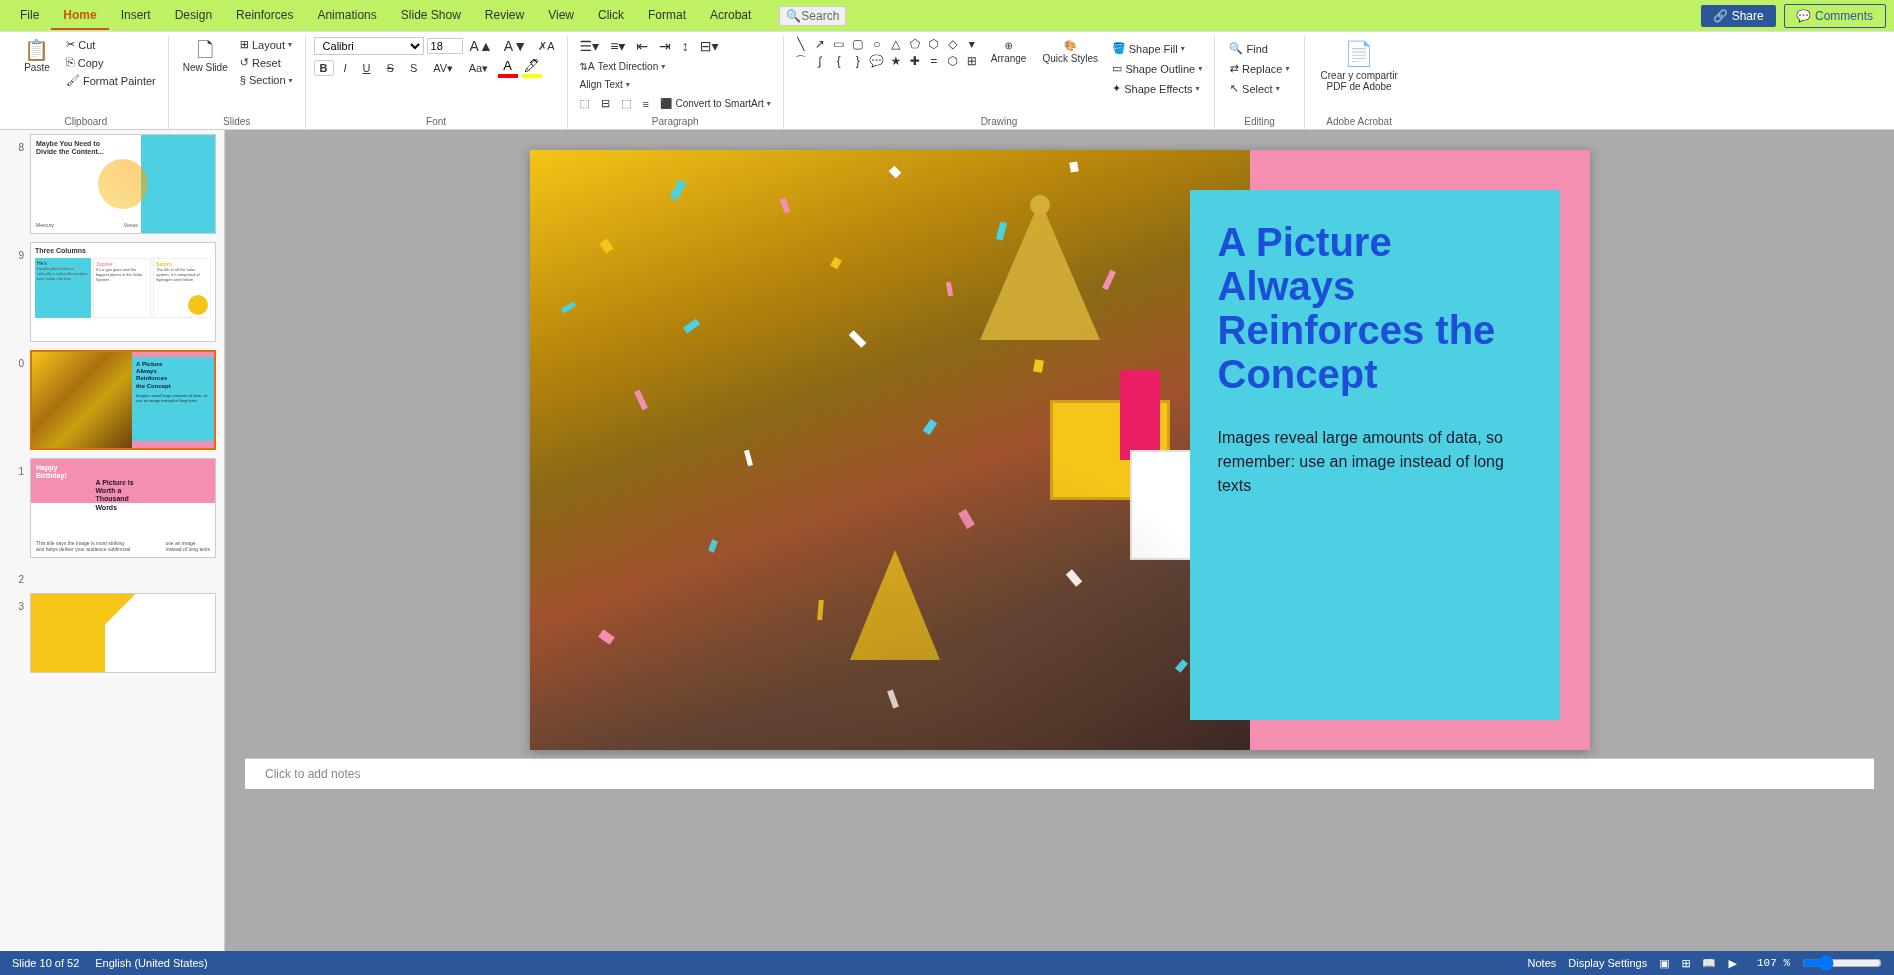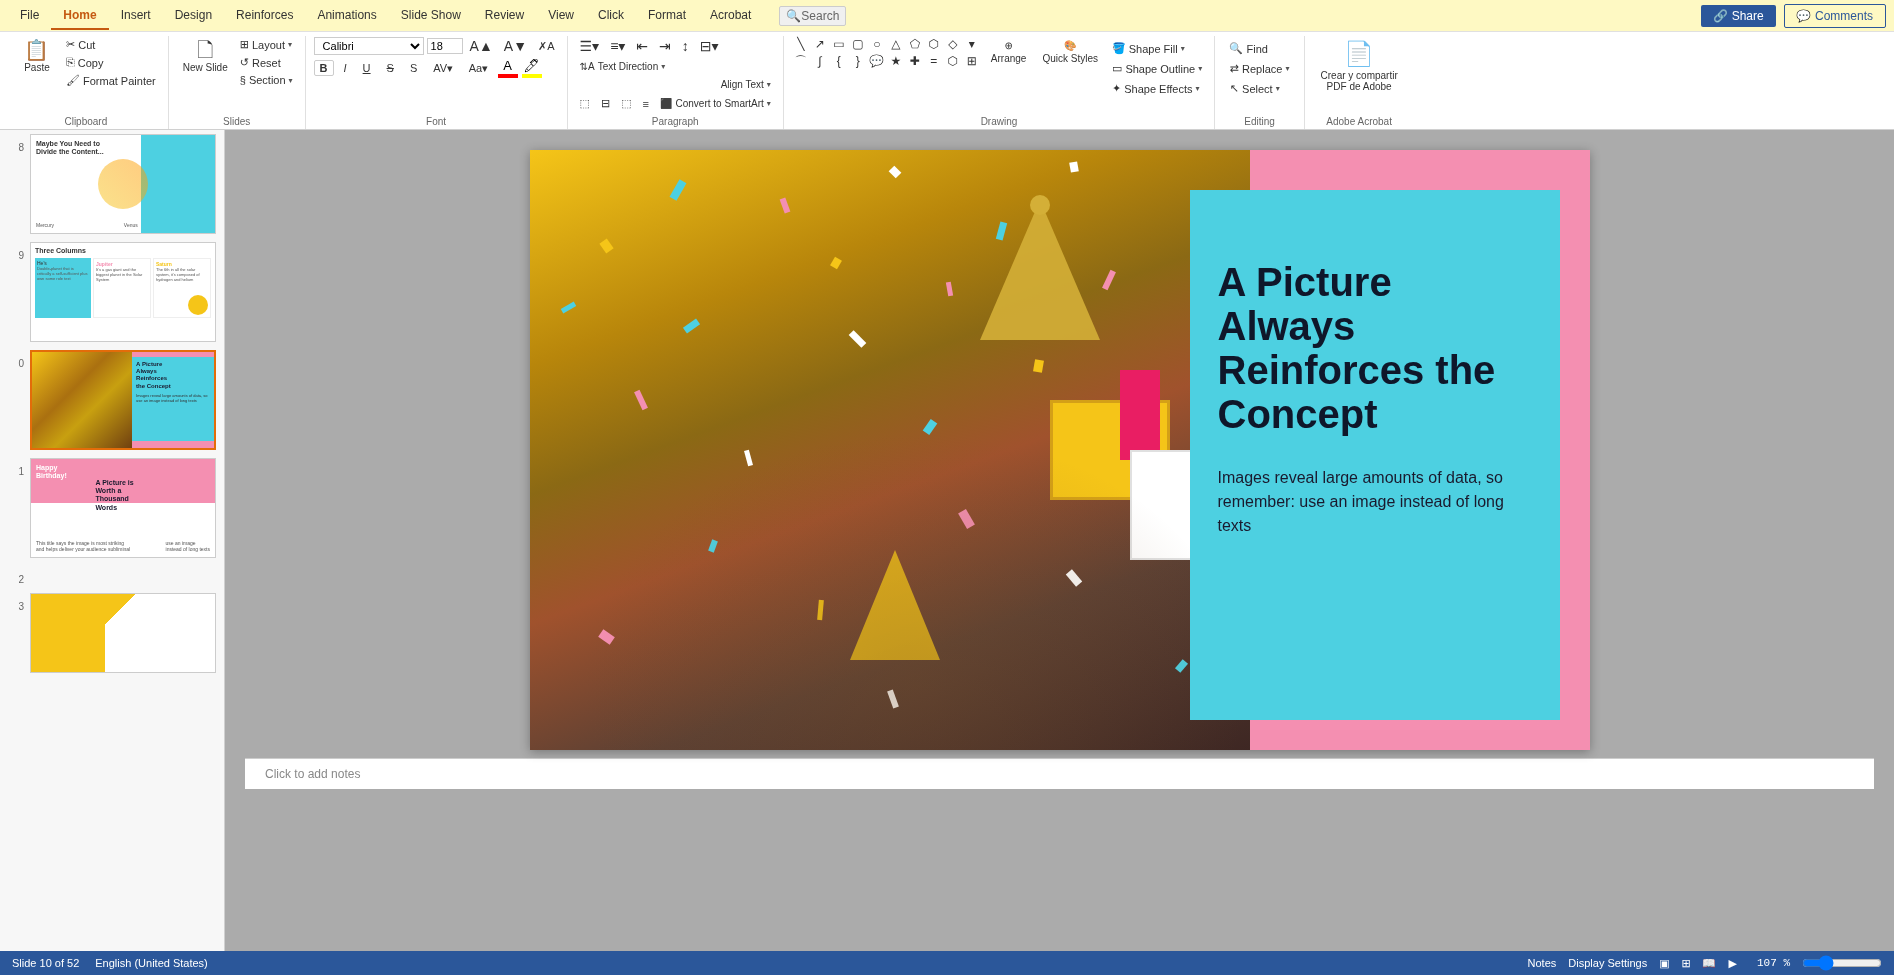--- a/index.html
+++ b/index.html
@@ -11,21 +11,21 @@
       border-bottom: 1px solid #d0d0d0;
       height: 130px;
       display: flex;
       flex-direction: column;
     }
 
     #ribbon-tabs {
       display: flex;
       align-items: center;
       height: 32px;
-      background: #fef9c3;
+      background: #bef264;
       padding: 0 8px;
       border-bottom: 1px solid #e0e0e0;
     }
 
     .ribbon-tab {
       padding: 6px 12px;
       font-size: 12px;
       cursor: pointer;
       color: #333;
       border-bottom: 2px solid transparent;
@@ -259,25 +259,24 @@
       background: #4dd0e1;
       padding: 30px 28px;
       display: flex;
       flex-direction: column;
       justify-content: flex-start;
     }
 
     .slide-main-title {
       font-size: 40px;
       font-weight: 900;
-      color: #0f172a;
+      color: #1d4ed8;
       line-height: 1.1;
       margin-bottom: 30px;
       font-family: Arial, sans-serif;
-      margin-top: 40px;
     }
 
     .slide-subtitle {
       font-size: 16px;
       color: #1a1a2e;
       line-height: 1.5;
     }
 
     
     .shapes-grid {
@@ -429,21 +428,21 @@
           <button class="ribbon-btn-small" style="border:none;background:none;font-size:14px;">↕</button>
           <button class="ribbon-btn-small" style="border:none;background:none;font-size:14px;">⊟▾</button>
         </div>
         <div style="display: flex; align-items: center; gap: 3px;">
           <button class="ribbon-btn-small" style="border:none;background:none;font-size:10px;">
             <span>⇅A</span>
             <span style="font-size:10px;">Text Direction</span>
             <span class="dropdown-arrow">▾</span>
           </button>
         </div>
-        <div style="display: flex; align-items: center; gap: 3px; justify-content: flex-end;">
+        <div style="display: flex; align-items: center; gap: 3px;">
           <button class="ribbon-btn-small" style="border:none;background:none;font-size:10px;">
             <span>Align Text</span>
             <span class="dropdown-arrow">▾</span>
           </button>
         </div>
         <div style="display: flex; align-items: center; gap: 3px;">
           <button class="ribbon-btn-small" style="border:none;background:none;">⬚</button>
           <button class="ribbon-btn-small" style="border:none;background:none;">⊟</button>
           <button class="ribbon-btn-small" style="border:none;background:none;">⬚</button>
           <button class="ribbon-btn-small" style="border:none;background:none;">≡</button>

